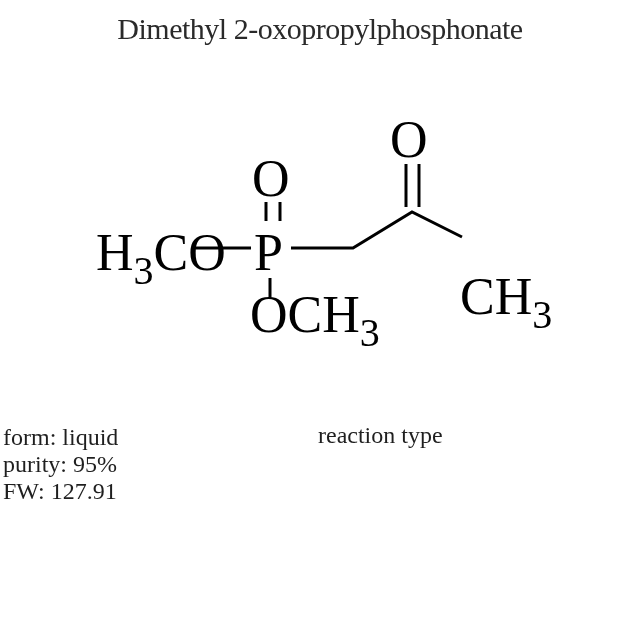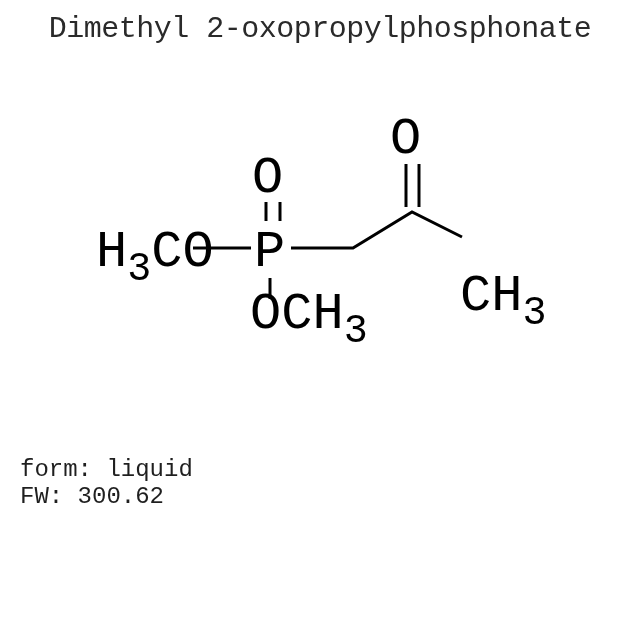--- a/index.html
+++ b/index.html
@@ -1,20 +1,20 @@
 <!DOCTYPE html>
 <html><head>
 <meta charset="utf-8">
 <style>
   html, body { margin: 0; padding: 0; background: #ffffff; }
   #page {
     position: relative;
     width: 640px; height: 640px;
     background: #ffffff;
-    font-family: Liberation Mono, monospace;
+    font-family: Liberation Serif, serif;
     overflow: hidden;
   }
   .title {
     position: absolute;
     top: 12px; left: 0;
     width: 640px;
     text-align: center;
     font-size: 30px;
     letter-spacing: -0.5px;
     color: #2a2a2a;
@@ -36,21 +36,21 @@
     line-height: 0;
     vertical-align: -14px;
   }
   .info {
     position: absolute;
     font-size: 24px;
     line-height: 27px;
     color: #1f1f1f;
     white-space: nowrap;
   }
-  .info-left  { left: 20px;  top: 424px; margin-top: 32px; }
+  .info-left  { left: 3px;  top: 424px; }
   .info-right { left: 318px; top: 422px; }
   .info-right .indent { padding-left: 6px; }
 </style>
 </head>
 <body>
 
 <div id="page">
 
   <div class="title">Dimethyl 2-oxopropylphosphonate</div>
 
@@ -75,19 +75,21 @@
 
     <div class="atom" style="left:250px; top:289px;"><span>OCH</span><span class="sub">3</span></div>
 
     <div class="atom" style="left:390px; top:114px;">O</div>
 
     <div class="atom" style="left:460px; top:227px;margin-top:44px;"><span>CH</span><span class="sub">3</span></div>
   </div>
 
   <div class="info info-left">
     <div>form: liquid</div>
-    <div>FW: 300.62</div>
+    <div>purity: 95%</div>
+    <div>FW: 127.91</div>
   </div>
 
   <div class="info info-right">
+    <div>reaction type</div>
   </div>
 
 </div>
 
 </body></html>

